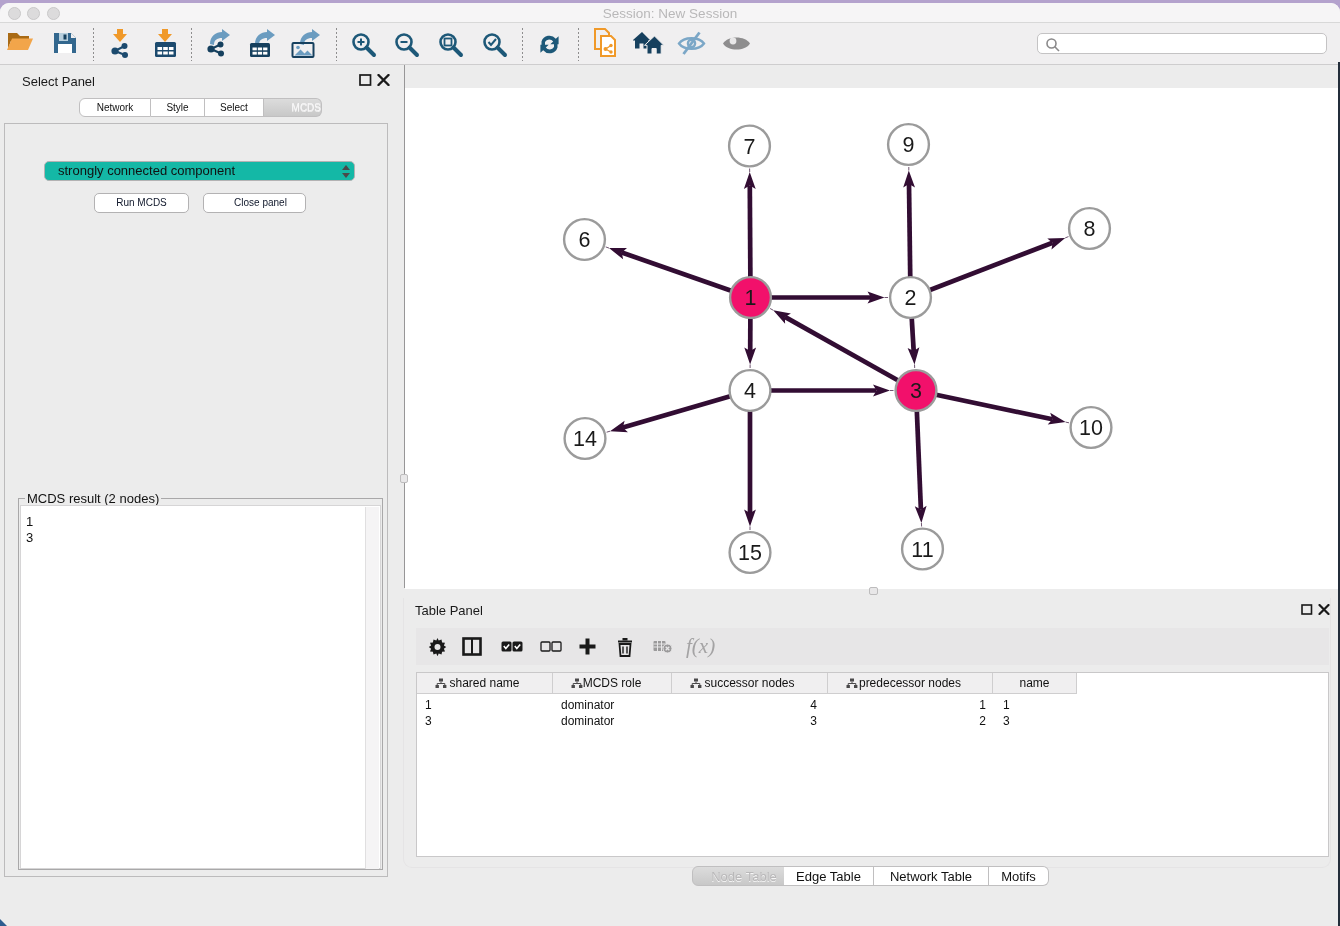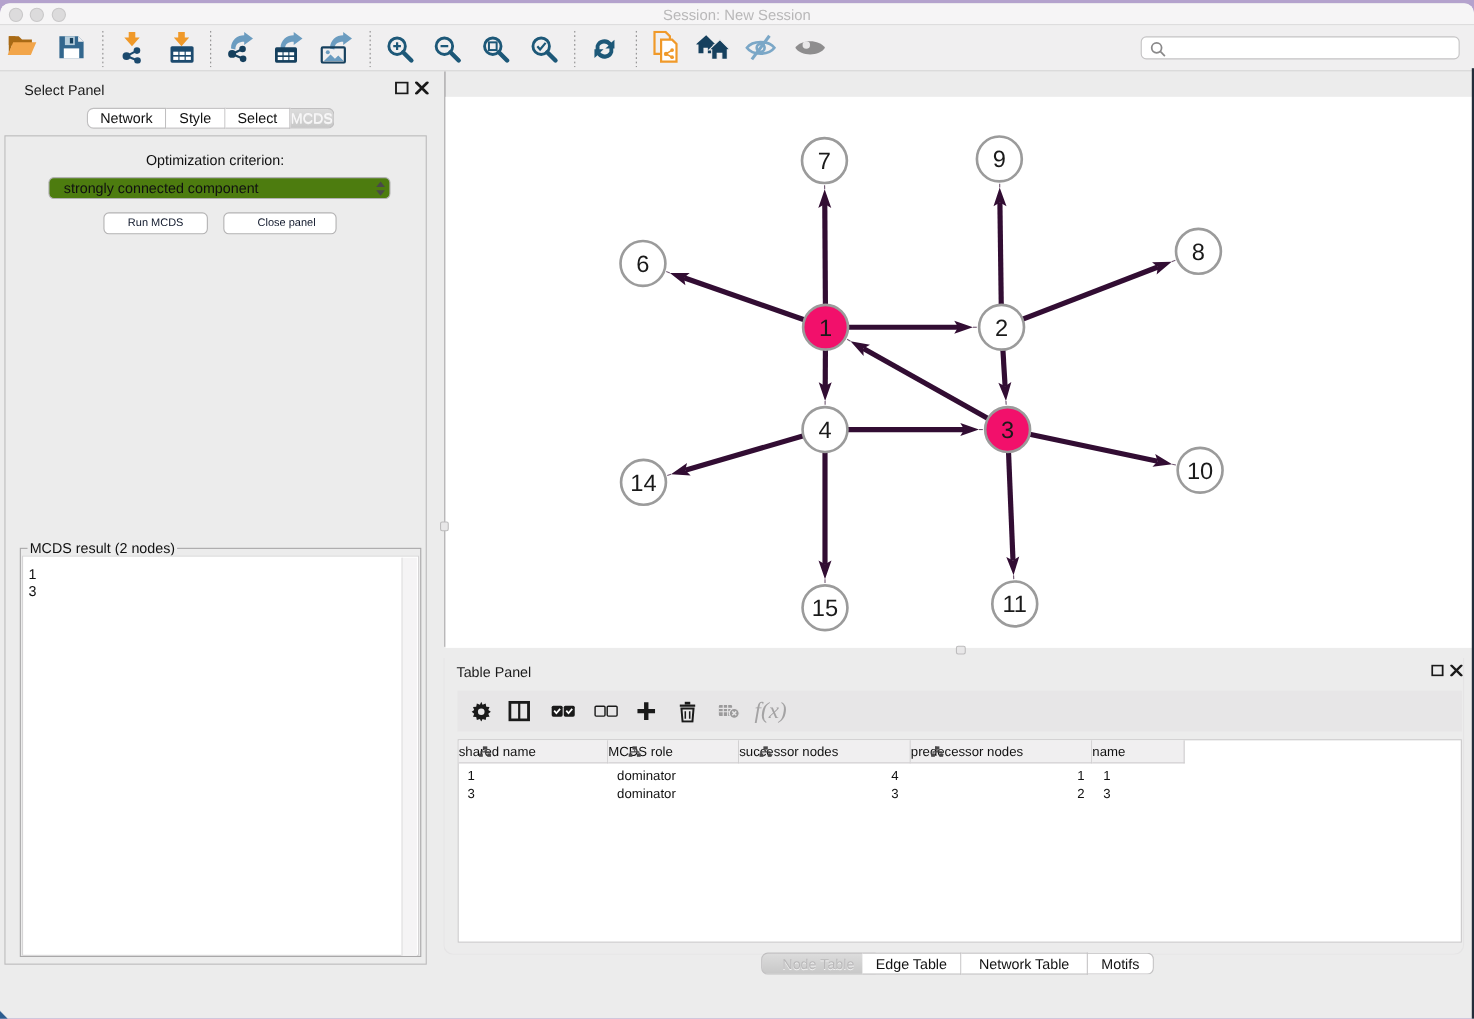--- a/index.html
+++ b/index.html
@@ -15,43 +15,43 @@
 #toolbar { position:absolute; left:0; top:20px; width:1340px; height:42px; background:#f0eff0; border-bottom:1px solid #cecdce; }
 .tsep { position:absolute; top:5px; height:33px; width:1px; background-image:linear-gradient(#8e8d8e 40%, rgba(0,0,0,0) 0%); background-size:1px 4px; }
 #search { position:absolute; left:1037px; top:10px; width:290px; height:21px; background:#fff; border:1px solid #c4c3c4; border-radius:5px; }
 
 #main { position:absolute; left:0; top:62px; width:1340px; height:825px; background:#ececec; }
 
 #cp { position:absolute; left:0; top:0; width:391px; height:825px; }
 #cpTitle { position:absolute; left:22px; top:9px; font-size:13px; color:#1a1a1a; }
 #cpBox { position:absolute; left:4px; top:58px; width:384px; height:754px; border:1px solid #bcbbbc; background:#ececec; }
 .tabrow { position:absolute; height:19px; display:flex; }
-.tab { height:19px; line-height:18px; font-size:13px; color:#111; background:#fff; border:1px solid #c0bfc0; border-left:none; padding:0; text-align:center; }
+.tab { height:19px; line-height:18px; font-size:10px; color:#111; background:#fff; border:1px solid #c0bfc0; border-left:none; padding:0; text-align:center; }
 .tab.first { border-left:1px solid #c0bfc0; border-radius:6px 0 0 6px; }
 .tab.last { border-radius:0 6px 6px 0; }
 .tab.sel { background:linear-gradient(#dcdcdc,#c8c8c8); color:#f8f7f8; text-shadow:0 1px 0 rgba(255,255,255,0.7); }
 #optLabel { position:absolute; left:0; top:73px; width:391px; text-align:center; font-size:13px; color:#111; }
-#optSelect { position:absolute; left:44px; top:96px; width:311px; height:20px; background:#4d7c0f; border:1px solid #b3b2b3; border-radius:5px; font-size:13px; line-height:18px; padding-left:13px; color:#111; }
+#optSelect { position:absolute; left:44px; top:96px; width:311px; height:20px; background:#14b8a6; border:1px solid #b3b2b3; border-radius:5px; font-size:13px; line-height:18px; padding-left:13px; color:#111; }
 .btn { position:absolute; top:128px; height:20px; background:#fff; border:1px solid #b3b2b3; border-radius:5px; font-size:10px; line-height:18px; text-align:center; color:#0f172a; }
 #fieldset { position:absolute; left:18px; top:433px; width:365px; height:372px; border:1px solid #a9a8a9; }
 #fsLegend { position:absolute; left:6px; top:-8px; background:#ececec; font-size:13px; color:#111; padding:0 2px; }
 #fsArea { position:absolute; left:1px; top:6px; width:361px; height:364px; background:#fff; border:1px solid #d6d5d6; }
 #fsScroll { position:absolute; right:1px; top:1px; width:14px; height:362px; background:#f5f4f5; border-left:1px solid #e0dfe0; }
 
 #netwin { position:absolute; left:404px; top:0px; width:936px; height:523px; border-left:1px solid #979697; }
 #nettitle { position:absolute; left:0; top:0; width:935px; height:22px; background:linear-gradient(#f4f3f4,#d2d1d2); border-bottom:1px solid #a5a4a5; }
 .mac { position:absolute; top:5px; width:12px; height:12px; border-radius:50%; border:none !important; }
 #netlabel { position:absolute; left:0; top:4px; width:935px; text-align:center; font-size:12.5px; color:#111; }
 #canvas { position:absolute; left:0; top:23px; width:935px; height:501px; background:#fff; }
 
 #tp { position:absolute; left:403px; top:533px; width:928px; height:270px; background:#ececec; border-radius:0 0 9px 9px; }
 #tpTitle { position:absolute; left:12px; top:5px; font-size:13px; color:#1a1a1a; }
 #tpToolbar { position:absolute; left:13px; top:30px; width:913px; height:37px; background:#e7e6e7; }
 #tpTable { position:absolute; left:13px; top:74px; width:913px; height:185px; background:#fff; border:1px solid #c9c8c9; }
-.th { position:absolute; top:0; height:21px; background:#f0eff0; border-right:1px solid #cfcecf; border-bottom:1px solid #cfcecf; font-size:12px; color:#111; line-height:21px; }
+.th { position:absolute; top:0; height:21px; background:#f0eff0; border-right:1px solid #cfcecf; border-bottom:1px solid #cfcecf; font-size:12px; color:#111; text-align:center; line-height:21px; }
 .td { position:absolute; font-size:12px; color:#111; height:16px; line-height:16px; }
 .bt { position:absolute; top:0; height:20px; line-height:19px; font-size:13px; color:#111; background:#fff; border:1px solid #c0bfc0; border-left:none; text-align:center; }
 
 #status { position:absolute; left:0; top:887px; width:1340px; height:36px; background:#ececec; border-top:1px solid #c6c5c6; }
 #memBtn { position:absolute; right:11px; top:7px; width:75px; height:24px; background:#fbfafb; border:1px solid #a2a1a2; font-size:12.5px; color:#111; }
 #listBtn { position:absolute; left:11px; top:8px; width:27px; height:23px; background:#fbfafb; border:1px solid #b4b3b4; border-radius:3px; }
 </style>
 </head>
 <body>
 <div id="win">
@@ -182,23 +182,22 @@
           <rect x="1" y="1" width="10.5" height="10" fill="none" stroke="#1a1a1a" stroke-width="1.7"></rect>
         </svg>
         <svg class="a" style="left:377px;top:9px" width="13" height="12" viewBox="0 0 13 12">
           <path d="M1.5 1 L11.5 11 M11.5 1 L1.5 11" stroke="#1a1a1a" stroke-width="2.4" stroke-linecap="round"></path>
         </svg>
       <div id="cpBox"></div>
       <div class="tabrow" style="left:79px; top:33px;">
         <div class="tab first" style="width:72px;">Network</div>
         <div class="tab" style="width:54px;">Style</div>
         <div class="tab" style="width:59px;">Select</div>
-        <div class="tab last sel" style="width:40px;">MCDS</div>
-      </div>
-      <div id="optLabel">Optimization criterion:</div>
+        <div class="tab last sel" style="width:58px;text-align:right;">MCDS</div>
+      </div>
       <div id="optSelect">strongly connected component<svg class="a" style="left:295px;top:2px" width="12" height="15" viewBox="0 0 12 15">
             <path d="M6 1 L10 6 H2 z" fill="#4a494a"></path>
             <path d="M6 14 L2 9 h8 z" fill="#4a494a"></path>
           </svg></div>
       <div class="btn" style="left:94px; width:95px;">Run MCDS</div>
       <div class="btn" style="left:203px; width:103px;padding-left:12px;">Close panel</div>
       <div id="fieldset">
         <div id="fsLegend">MCDS result (2 nodes)</div>
         <div id="fsArea">
           <div style="position:absolute; left:5px; top:8px; font-size:13px; color:#111; line-height:16px;">1<br>3</div>

